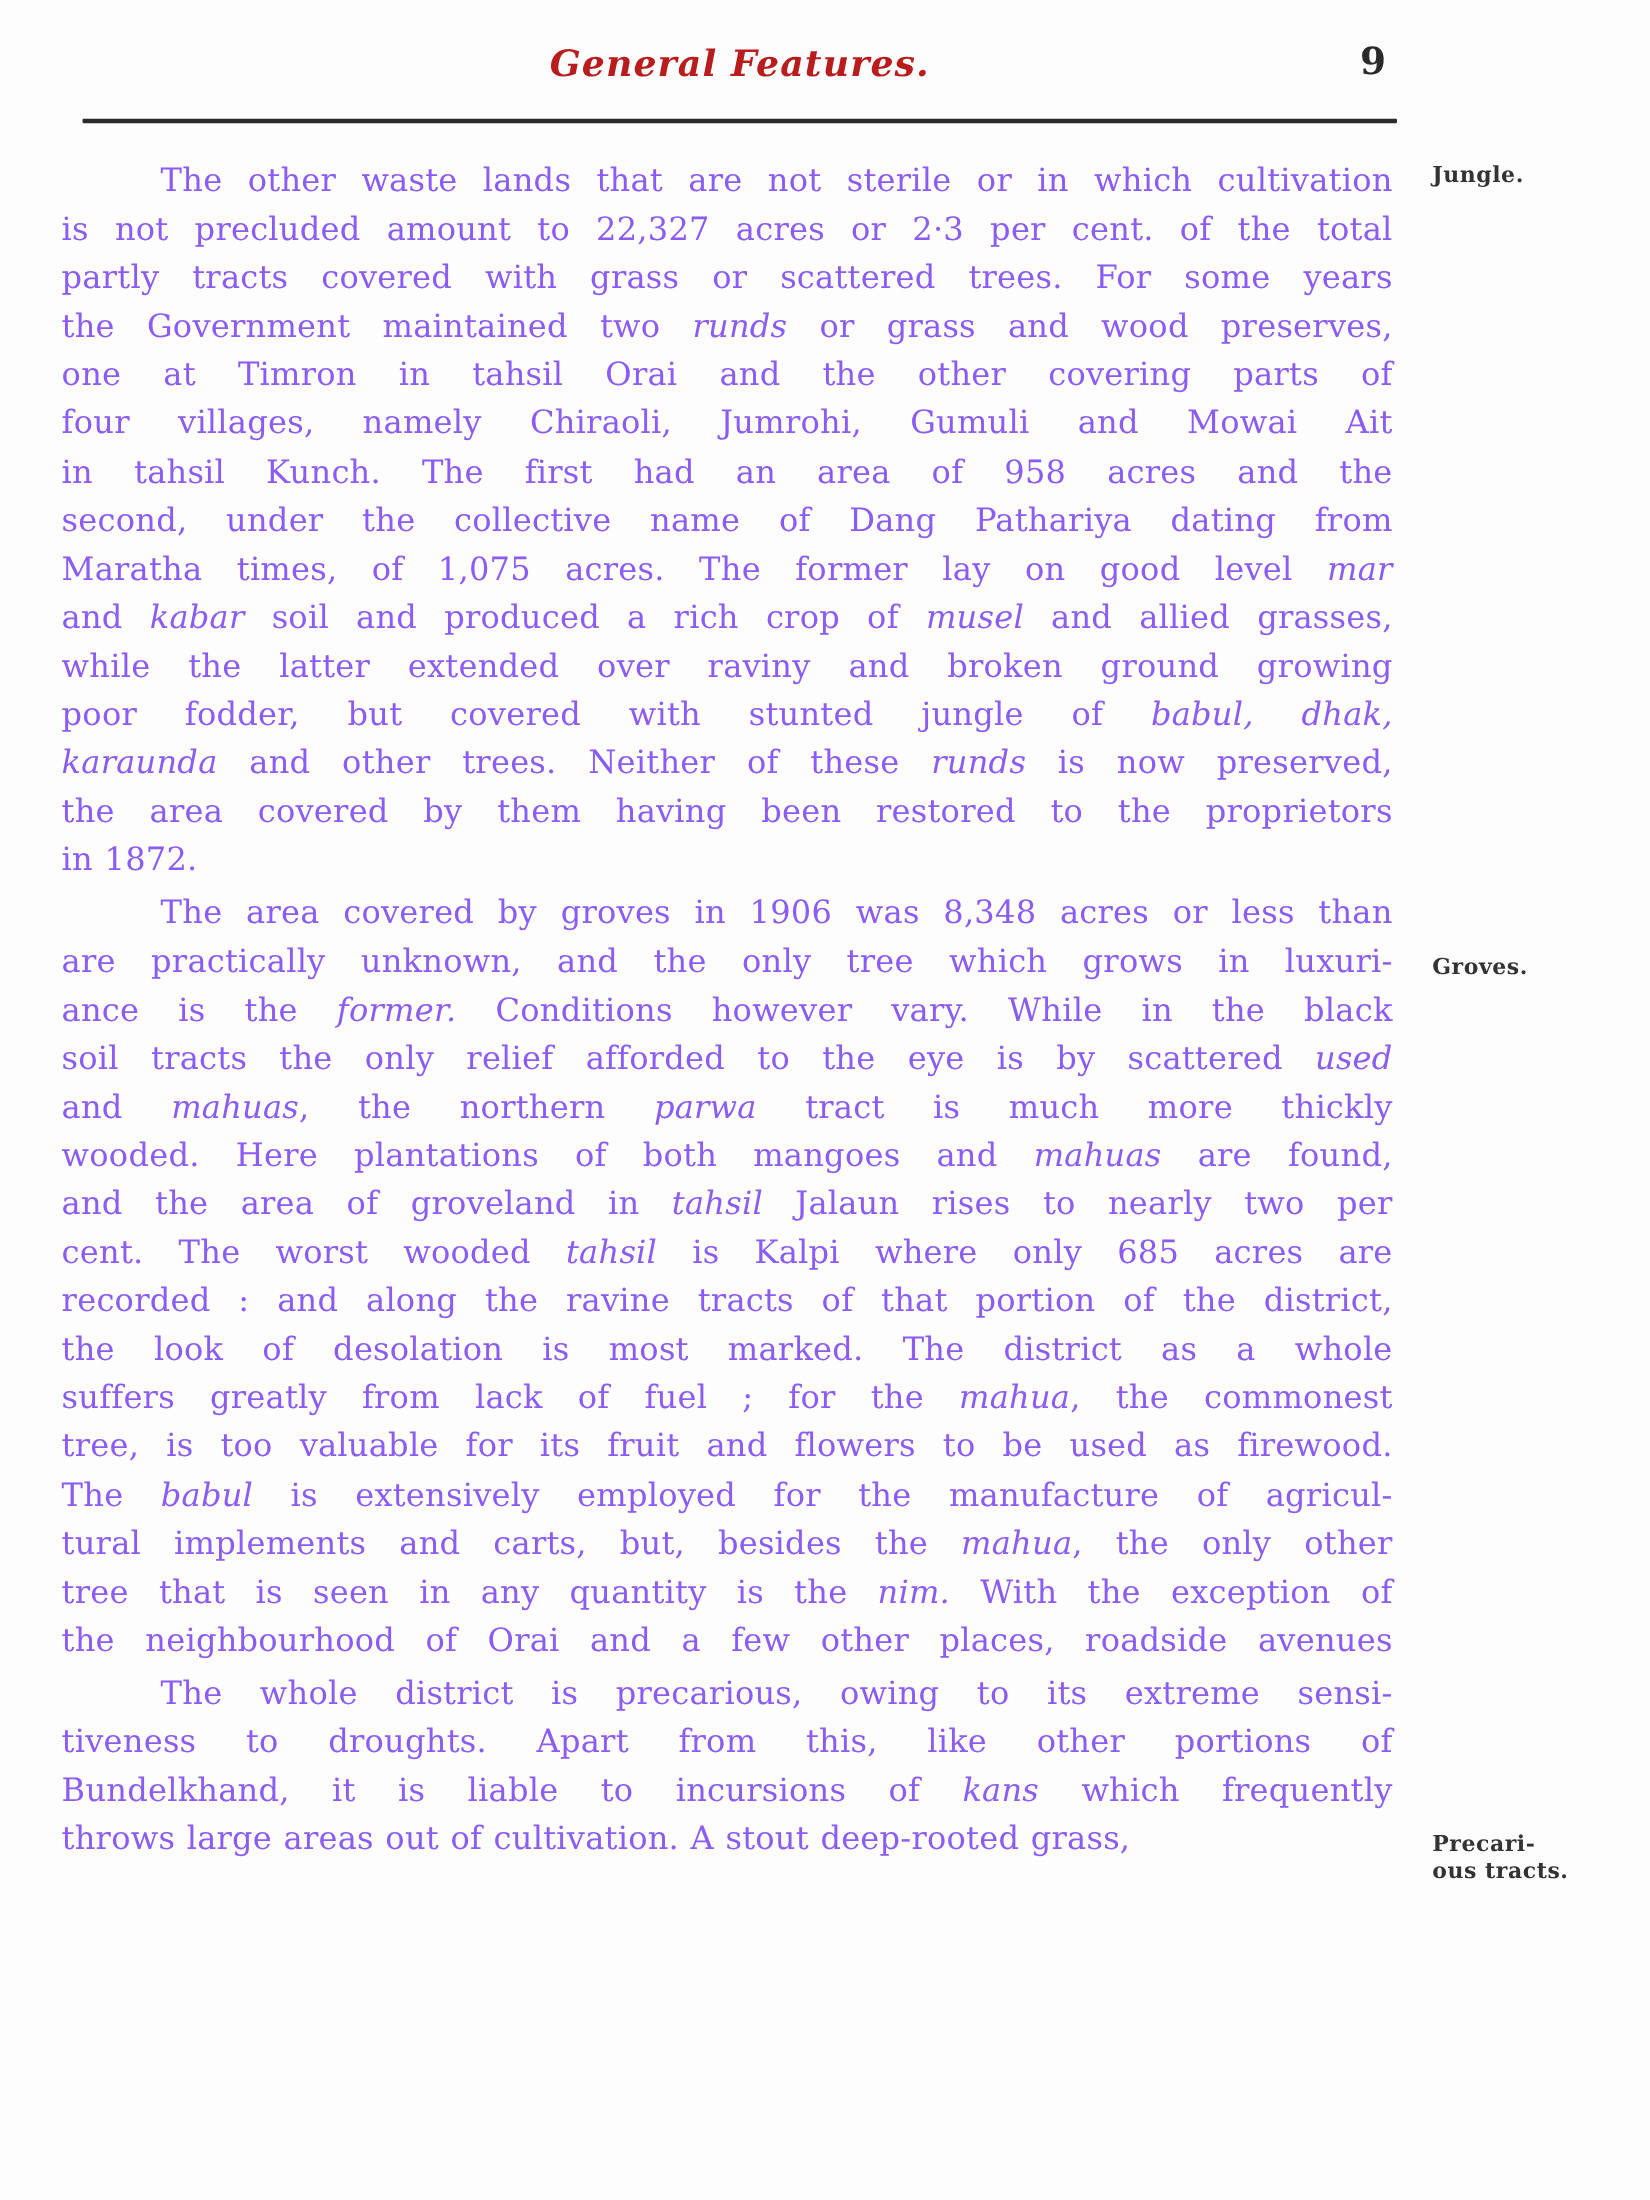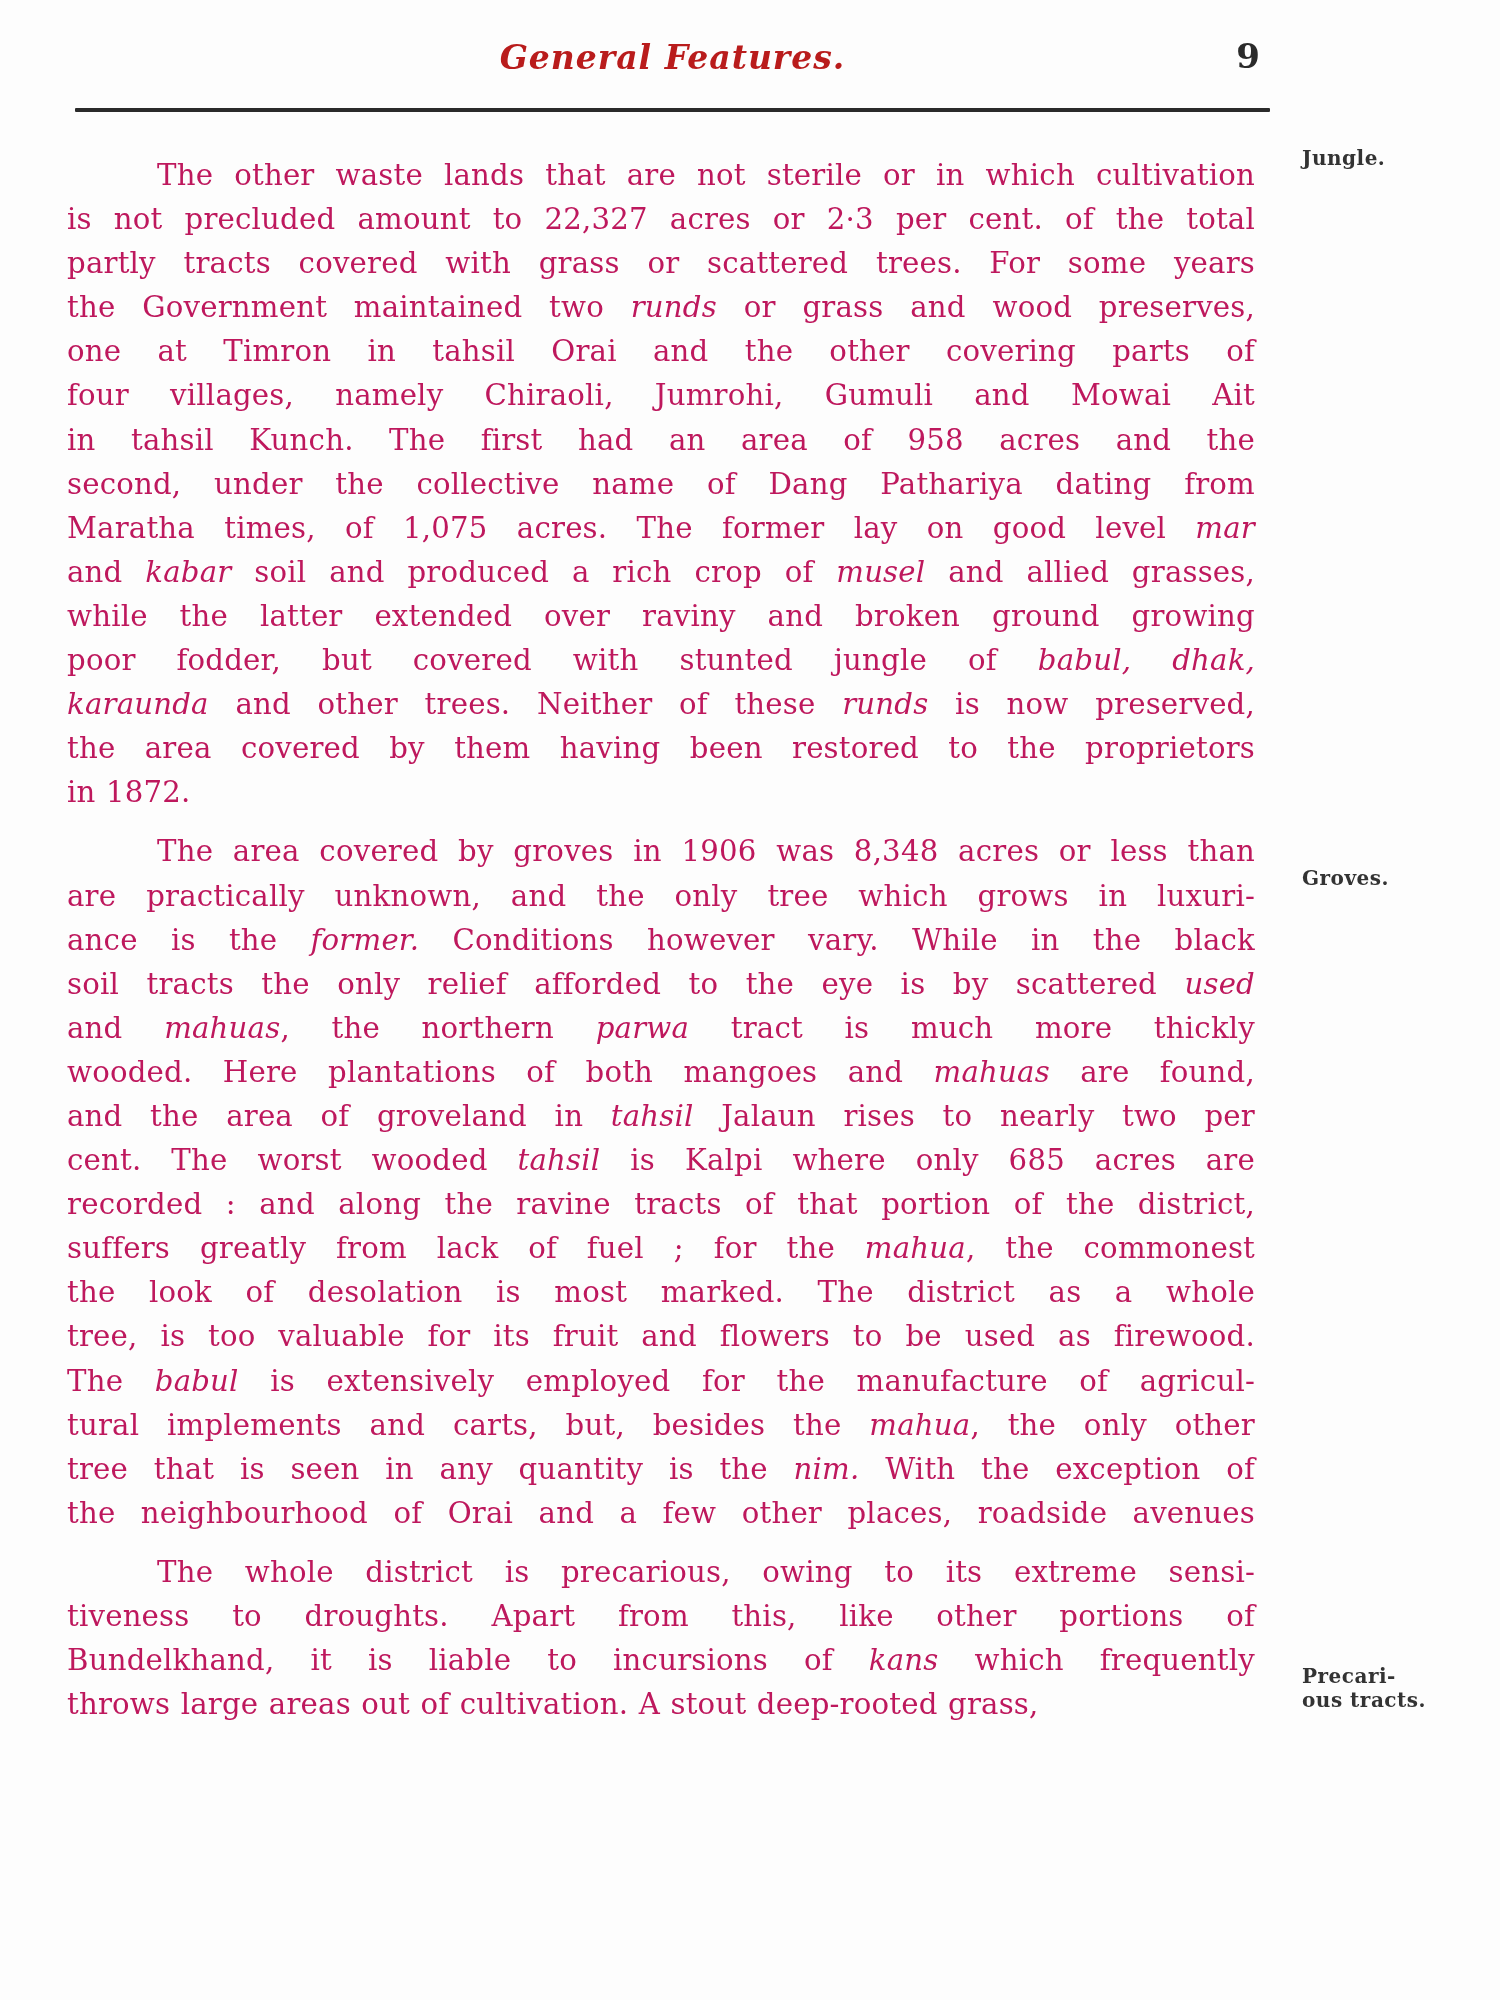--- a/index.html
+++ b/index.html
@@ -68,27 +68,27 @@
       background: #2b2b2b;
       border-radius: 1px;
     }
     .body-text {
       position: absolute;
       left: 52px;
       top: 138px;
       width: 1218px;
     }
     .para {
-      margin: 15px;
+      margin: 4px;
       font-family: "DejaVu Serif", serif;
       font-size: 29.2px;
       line-height: 44.1px;
       text-align: justify;
       text-align-last: left;
-      color: #be185d;
+      color: #8b5cf6;
       letter-spacing: 0.2px;
       word-spacing: 1px;
     }
     .para .line {
       display: block;
       text-align: justify;
       text-align-last: justify;
       white-space: normal;
     }
     .para .line.last {
@@ -146,22 +146,22 @@
     <div class="para" id="para-1">
         <span class="line indent">The area covered by groves in 1906 was 8,348 acres or less than</span>
         <span class="line">are practically unknown, and the only tree which grows in luxuri-</span>
         <span class="line">ance is the <em>former.</em>  Conditions however vary.  While in the black</span>
         <span class="line">soil tracts the only relief afforded to the eye is by scattered <em>used</em></span>
         <span class="line">and <em>mahuas</em>, the northern <em>parwa</em> tract is much more thickly</span>
         <span class="line">wooded.  Here plantations of both mangoes and <em>mahuas</em> are found,</span>
         <span class="line">and the area of groveland in <em>tahsil</em> Jalaun rises to nearly two per</span>
         <span class="line">cent.  The worst wooded <em>tahsil</em> is Kalpi where only 685 acres are</span>
         <span class="line">recorded : and along the ravine tracts of that portion of the district,</span>
+        <span class="line">the look of desolation is most marked.  The district as a whole</span>
         <span class="line">suffers greatly from lack of fuel ; for the <em>mahua</em>, the commonest</span>
-        <span class="line">the look of desolation is most marked.  The district as a whole</span>
         <span class="line">tree, is too valuable for its fruit and flowers to be used as firewood.</span>
         <span class="line">The <em>babul</em> is extensively employed for the manufacture of agricul-</span>
         <span class="line">tural implements and carts, but, besides the <em>mahua</em>, the only other</span>
         <span class="line">tree that is seen in any quantity is the <em>nim.</em>  With the exception of</span>
         <span class="line">the neighbourhood of Orai and a few other places, roadside avenues</span>
       </div>
     <div class="para" id="para-2">
         <span class="line indent">The whole district is precarious, owing to its extreme sensi-</span>
         <span class="line">tiveness to droughts.  Apart from this, like other portions of</span>
         <span class="line">Bundelkhand, it is liable to incursions of <em>kans</em> which frequently</span>

